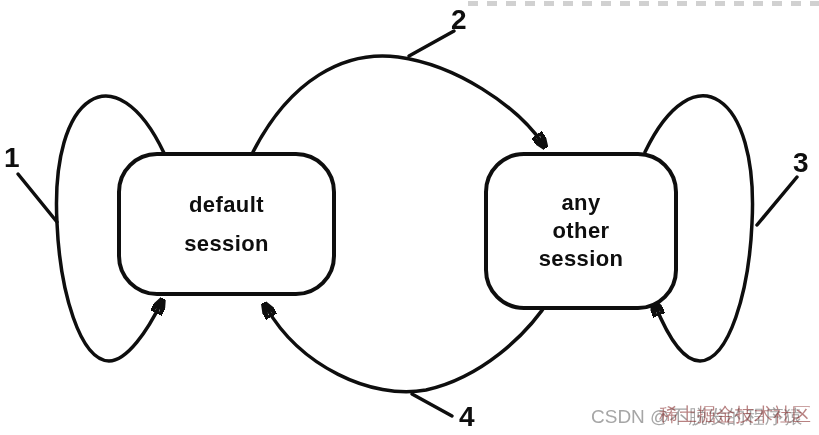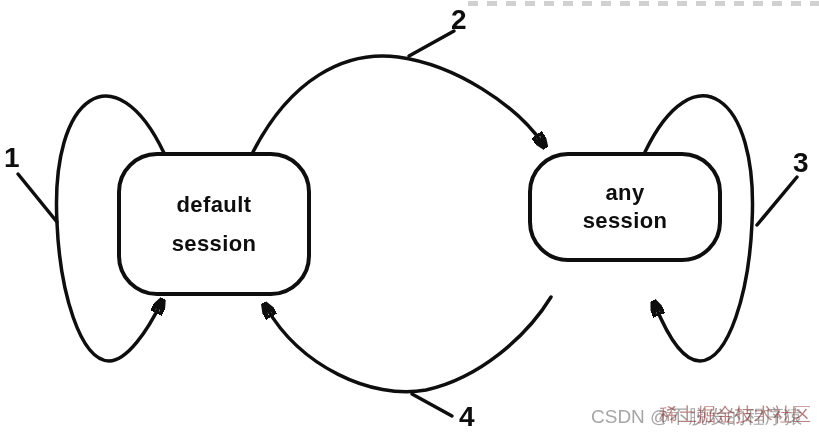--- a/index.html
+++ b/index.html
@@ -8,22 +8,22 @@
     overflow:hidden;font-family:"Liberation Sans",sans-serif;color:#0e0e0e;
   }
   svg.edges{position:absolute;left:0;top:0;width:819px;height:435px;}
   svg.edges path, svg.edges line{fill:none;stroke:#0e0e0e;stroke-width:3.5;stroke-linecap:round;}
   .state{
     position:absolute;box-sizing:border-box;background:#ffffff;
     border:4px solid #0e0e0e;border-radius:40px;
     display:flex;flex-direction:column;align-items:center;justify-content:center;
     text-align:center;font-weight:bold;font-size:22px;line-height:28px;letter-spacing:.4px;
   }
-  #state-default{left:117px;top:152px;width:194px;height:144px;gap:11px;}
-  #state-any-other{left:528px;top:152px;width:194px;height:110px;}
+  #state-default{left:117px;top:152px;width:219px;height:144px;gap:11px;}
+  #state-any-other{left:484px;top:152px;width:194px;height:158px;}
   .num{position:absolute;font-weight:bold;font-size:28px;line-height:1;color:#0e0e0e;}
   #n1{left:4px;top:144px;}
   #n2{left:451px;top:6px;}
   #n3{left:793px;top:149px;}
   #n4{left:459px;top:403px;}
   .wm{position:absolute;white-space:nowrap;font-size:19px;line-height:1.2;}
   #wm-main{left:591px;top:406px;color:#a6a6a6;}
   #wm-overlay{left:659px;top:404px;color:#7f1d1d;opacity:.55;}
   #top-artifact{
     position:absolute;left:468px;top:1px;width:351px;height:5px;opacity:.8;
@@ -57,20 +57,21 @@
     <line x1="412" y1="394" x2="452" y2="416"></line>
   </svg>
 
   <div class="state" id="state-default">
     <span>default</span>
     <span>session</span>
   </div>
 
   <div class="state" id="state-any-other">
     <span>any</span>
+    <span>other</span>
     <span>session</span>
   </div>
 
   <div class="num" id="n1">1</div>
   <div class="num" id="n2">2</div>
   <div class="num" id="n3">3</div>
   <div class="num" id="n4">4</div>
 
   <div class="wm" id="wm-main">CSDN @不脱发的程序猿</div>
   <div class="wm" id="wm-overlay">稀土掘金技术社区</div>

